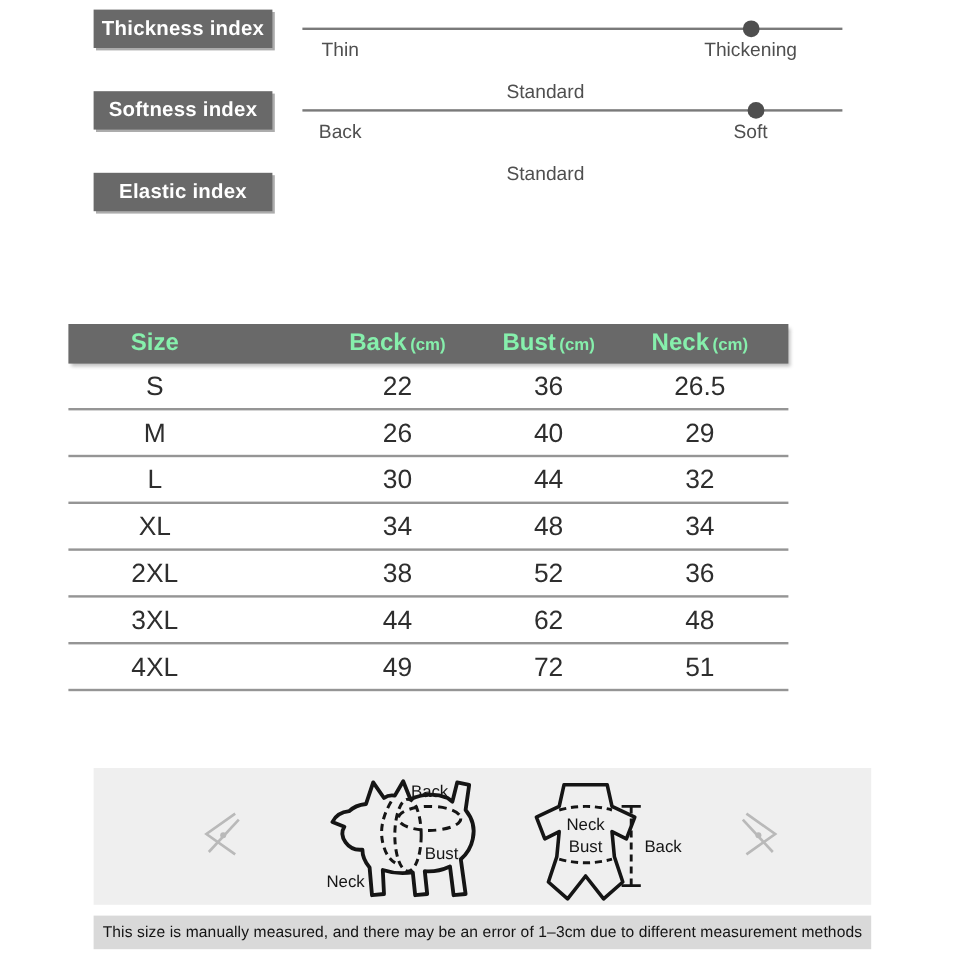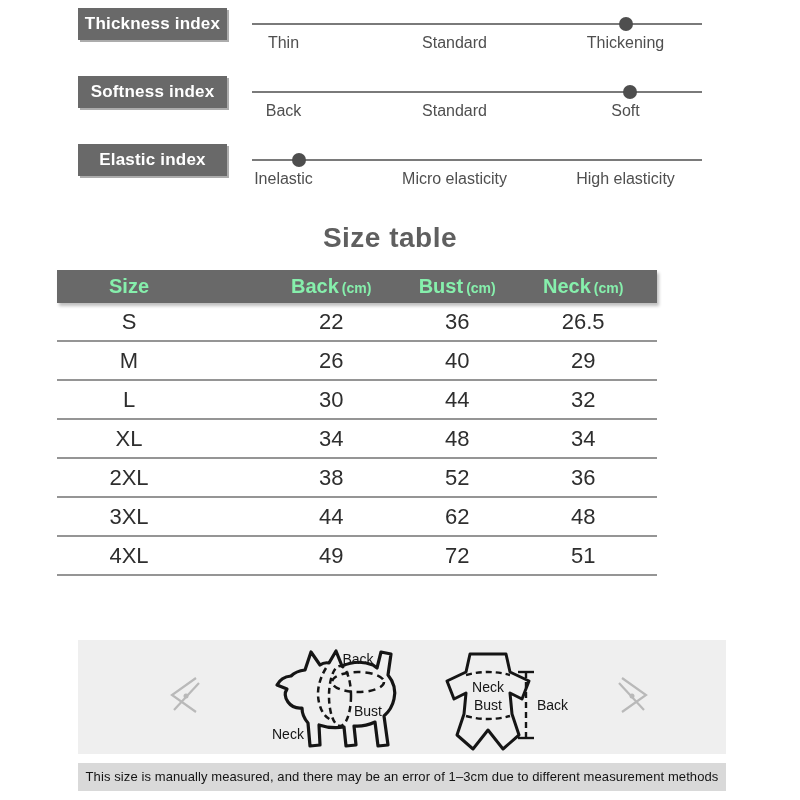--- a/index.html
+++ b/index.html
@@ -18,21 +18,21 @@
   .slider{position:absolute;left:252px;top:2px;width:450px;height:58px;}
   .slider-line{position:absolute;left:0;top:15px;width:100%;height:0;border-top:2px solid var(--line,#7a7a7a);}
   .slider-dot{
     position:absolute;top:9px;width:14px;height:14px;border-radius:50%;
     background:var(--dot,#4e4e4e);transform:translateX(-50%);
   }
   .tick{
     position:absolute;top:26px;transform:translateX(-50%);
     font-size:16px;color:#4f4f4f;white-space:nowrap;
   }
-  .tick.t0{left:7%;text-align:right;} .tick.t1{left:45%;} .tick.t2{left:83%;}
+  .tick.t0{left:7%;text-align:right;} .tick.t1{left:45%;margin-top:35px;} .tick.t2{left:83%;}
   
   .table-title{
     position:absolute;left:0;top:222px;width:780px;text-align:center;
     font-size:28px;font-weight:bold;color:#5f5f5f;letter-spacing:.5px;
   }
   .size-table{position:absolute;left:57px;top:270px;width:600px;}
   .thead{
     position:relative;height:33px;background:var(--header-bg,#696969);
     box-shadow:2px 3px 3px rgba(0,0,0,.25);
   }
@@ -83,30 +83,22 @@
       <div class="slider-line"></div>
       <div class="slider-dot" style="left: 84%;"></div>
       <span class="tick t0">Back</span>
       <span class="tick t1">Standard</span>
       <span class="tick t2">Soft</span>
     </div>
   </div>
 
   <div class="index-row" style="top:142px">
     <div class="index-label">Elastic index</div>
-    <div class="slider">
-      <div class="slider-line"></div>
-      <div class="slider-dot" style="left: 10.5%;"></div>
-      <span class="tick t0">Inelastic</span>
-      <span class="tick t1">Micro elasticity</span>
-      <span class="tick t2">High elasticity</span>
-    </div>
   </div>
 
-  <div class="table-title">Size table</div>
 
   <div class="size-table">
     <div class="thead">
       <span class="cell c1"><span>Size</span></span>
       <span class="cell c2"><span>Back</span><span class="unit">(cm)</span></span>
       <span class="cell c3"><span>Bust</span><span class="unit">(cm)</span></span>
       <span class="cell c4"><span>Neck</span><span class="unit">(cm)</span></span>
     </div>
     <div class="trow">
       <span class="cell c1">S</span>

